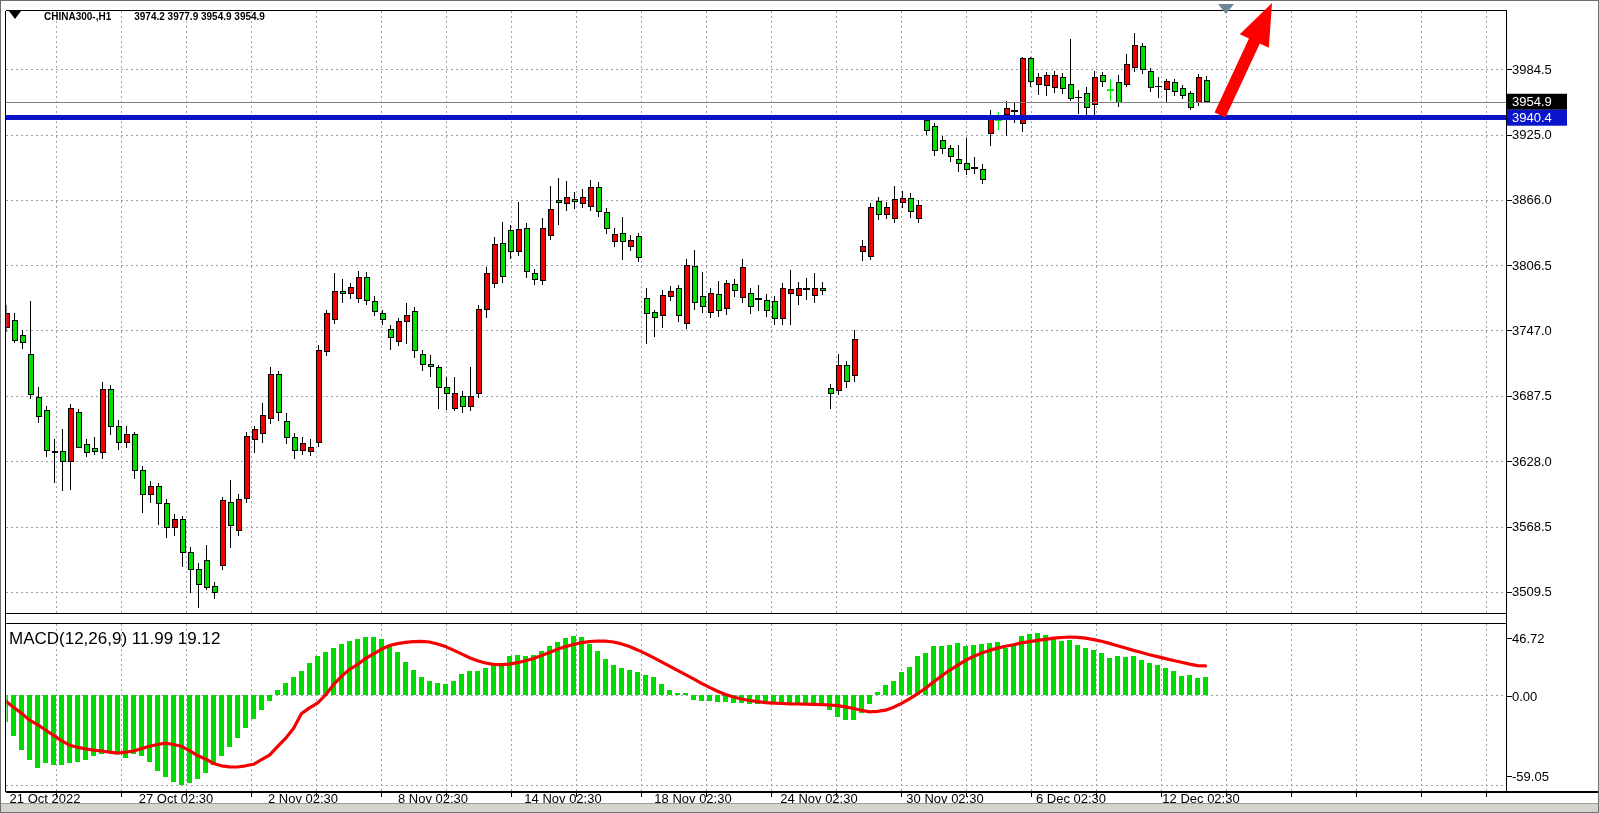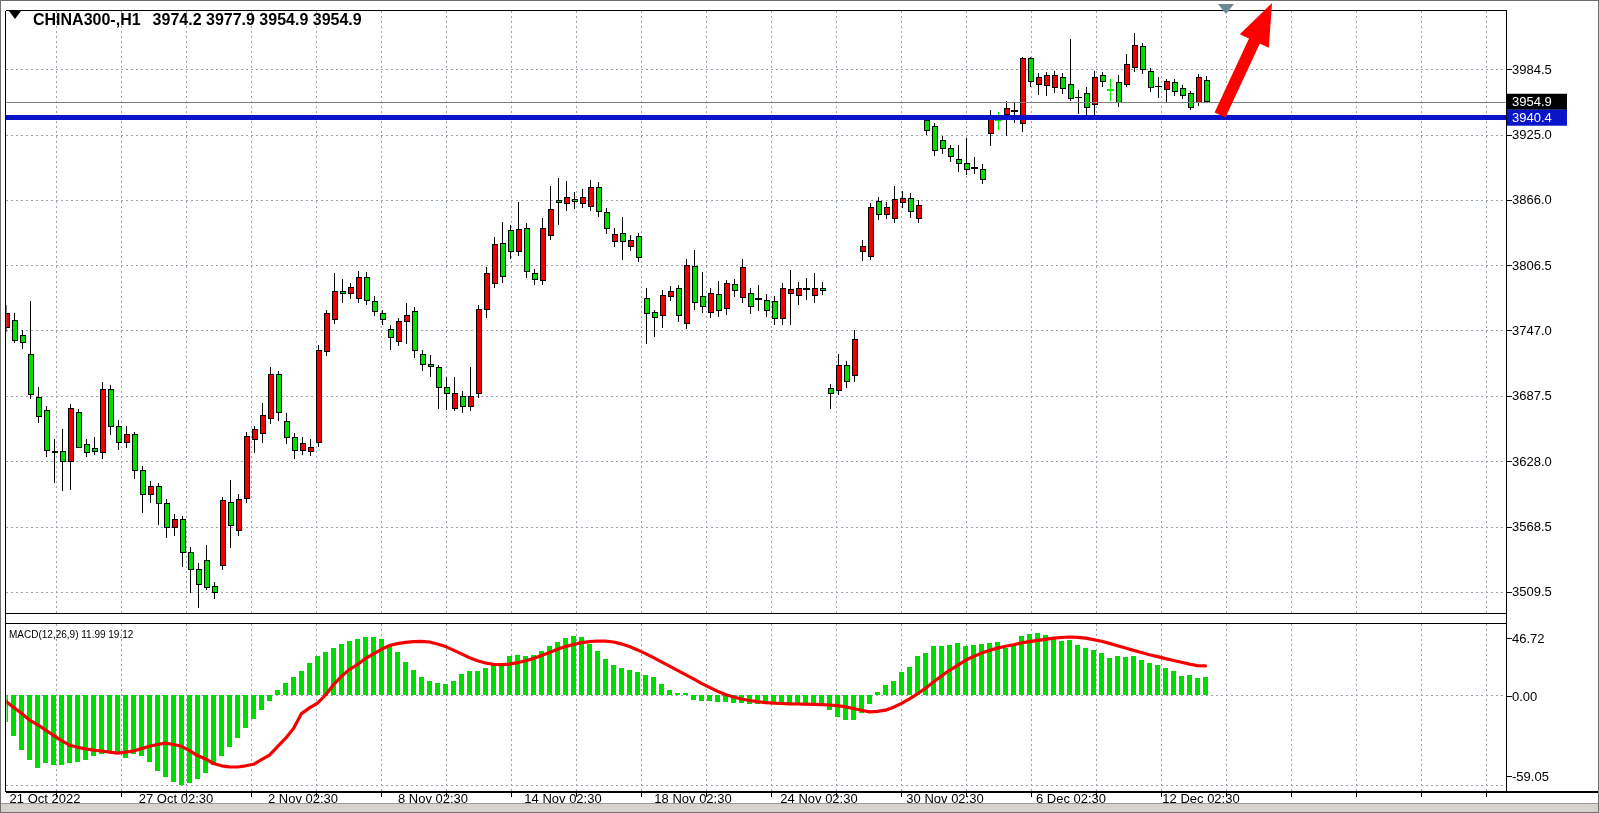--- a/index.html
+++ b/index.html
@@ -3,23 +3,23 @@
 <meta charset="utf-8">
 <style>
   html,body{margin:0;padding:0;background:#ffffff;}
   #terminal{
     position:relative;width:1599px;height:813px;background:#ffffff;
     border:1px solid #6e6e6e;box-sizing:border-box;overflow:hidden;
     font-family:"Liberation Sans", sans-serif;color:#000;
   }
   #chart-svg{position:absolute;left:0;top:0;}
   .hud{position:absolute;white-space:nowrap;}
-  #title-row{left:8px;top:10px;font-size:16px;font-weight:bold;display:flex;gap:12px;}
+  #title-row{left:8px;top:10px;font-size:10px;font-weight:bold;display:flex;gap:23px;}
   #title-caret{width:0;height:0;border-left:6px solid transparent;border-right:6px solid transparent;border-top:8px solid #000;display:inline-block;}
-  #macd-label{left:8px;top:628px;font-size:10px;font-weight:normal;}
+  #macd-label{left:8px;top:628px;font-size:17px;font-weight:normal;}
   #bottom-strip{position:absolute;left:0;right:0;bottom:0;height:8px;background:#d6d3ce;border-top:1px solid #9a9a9a;}
   .axis-col{position:absolute;left:1505px;top:0;width:94px;height:790px;}
   .taxis{position:absolute;left:0;top:790px;width:1599px;height:16px;}
 </style>
 </head>
 <body>
 
 <div id="terminal">
   <svg id="chart-svg" width="1599" height="813">
       <defs>

